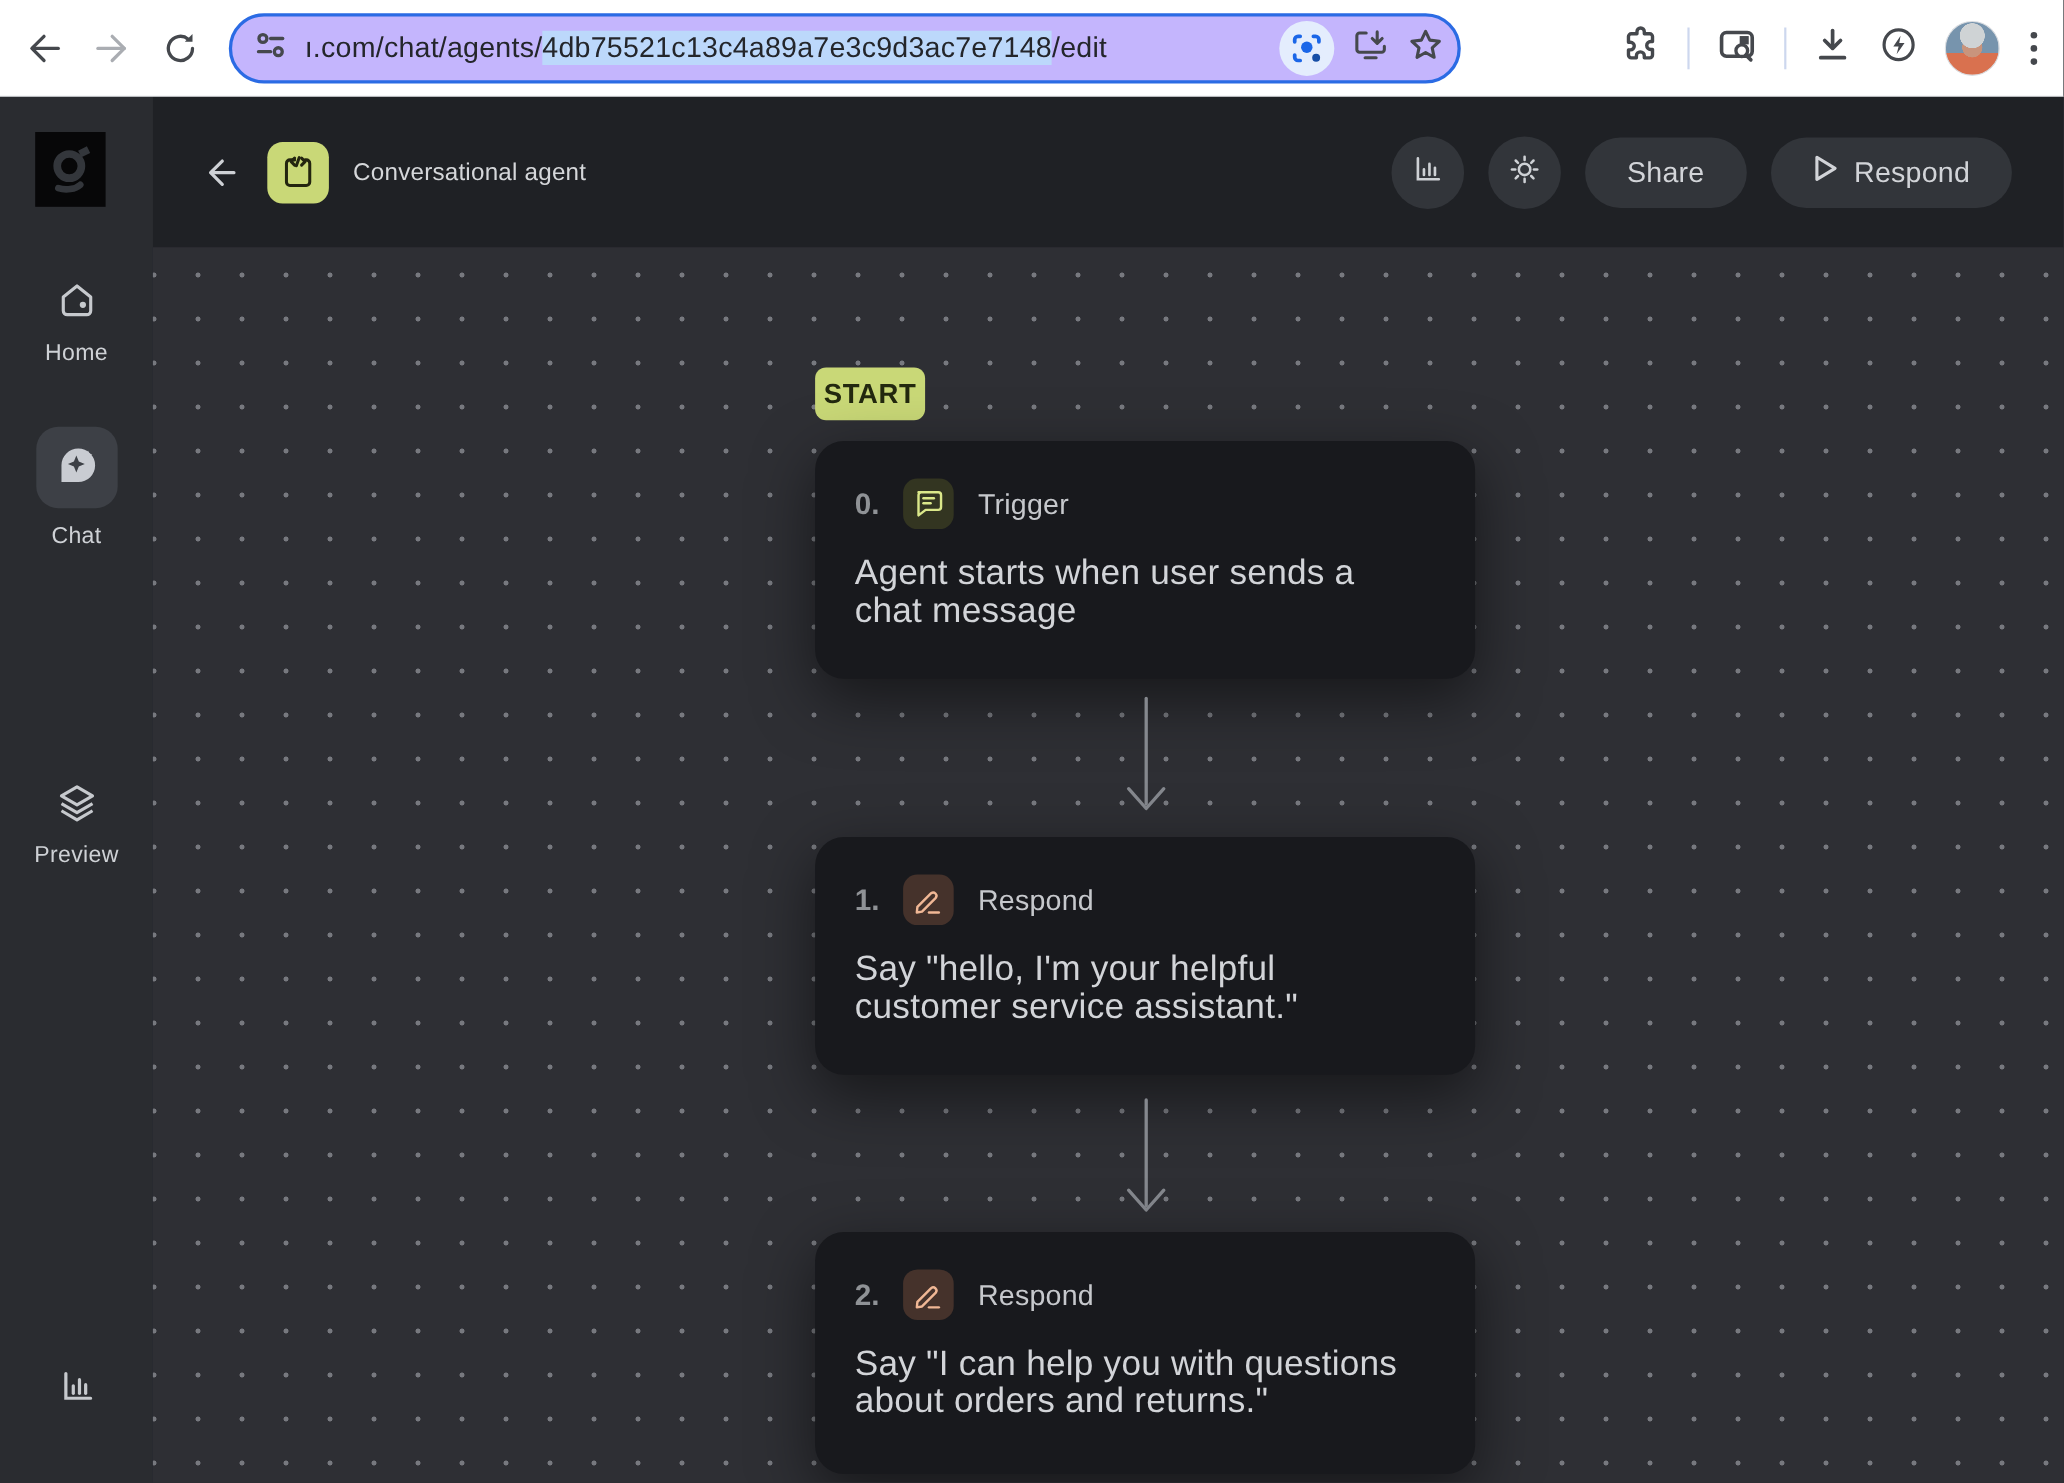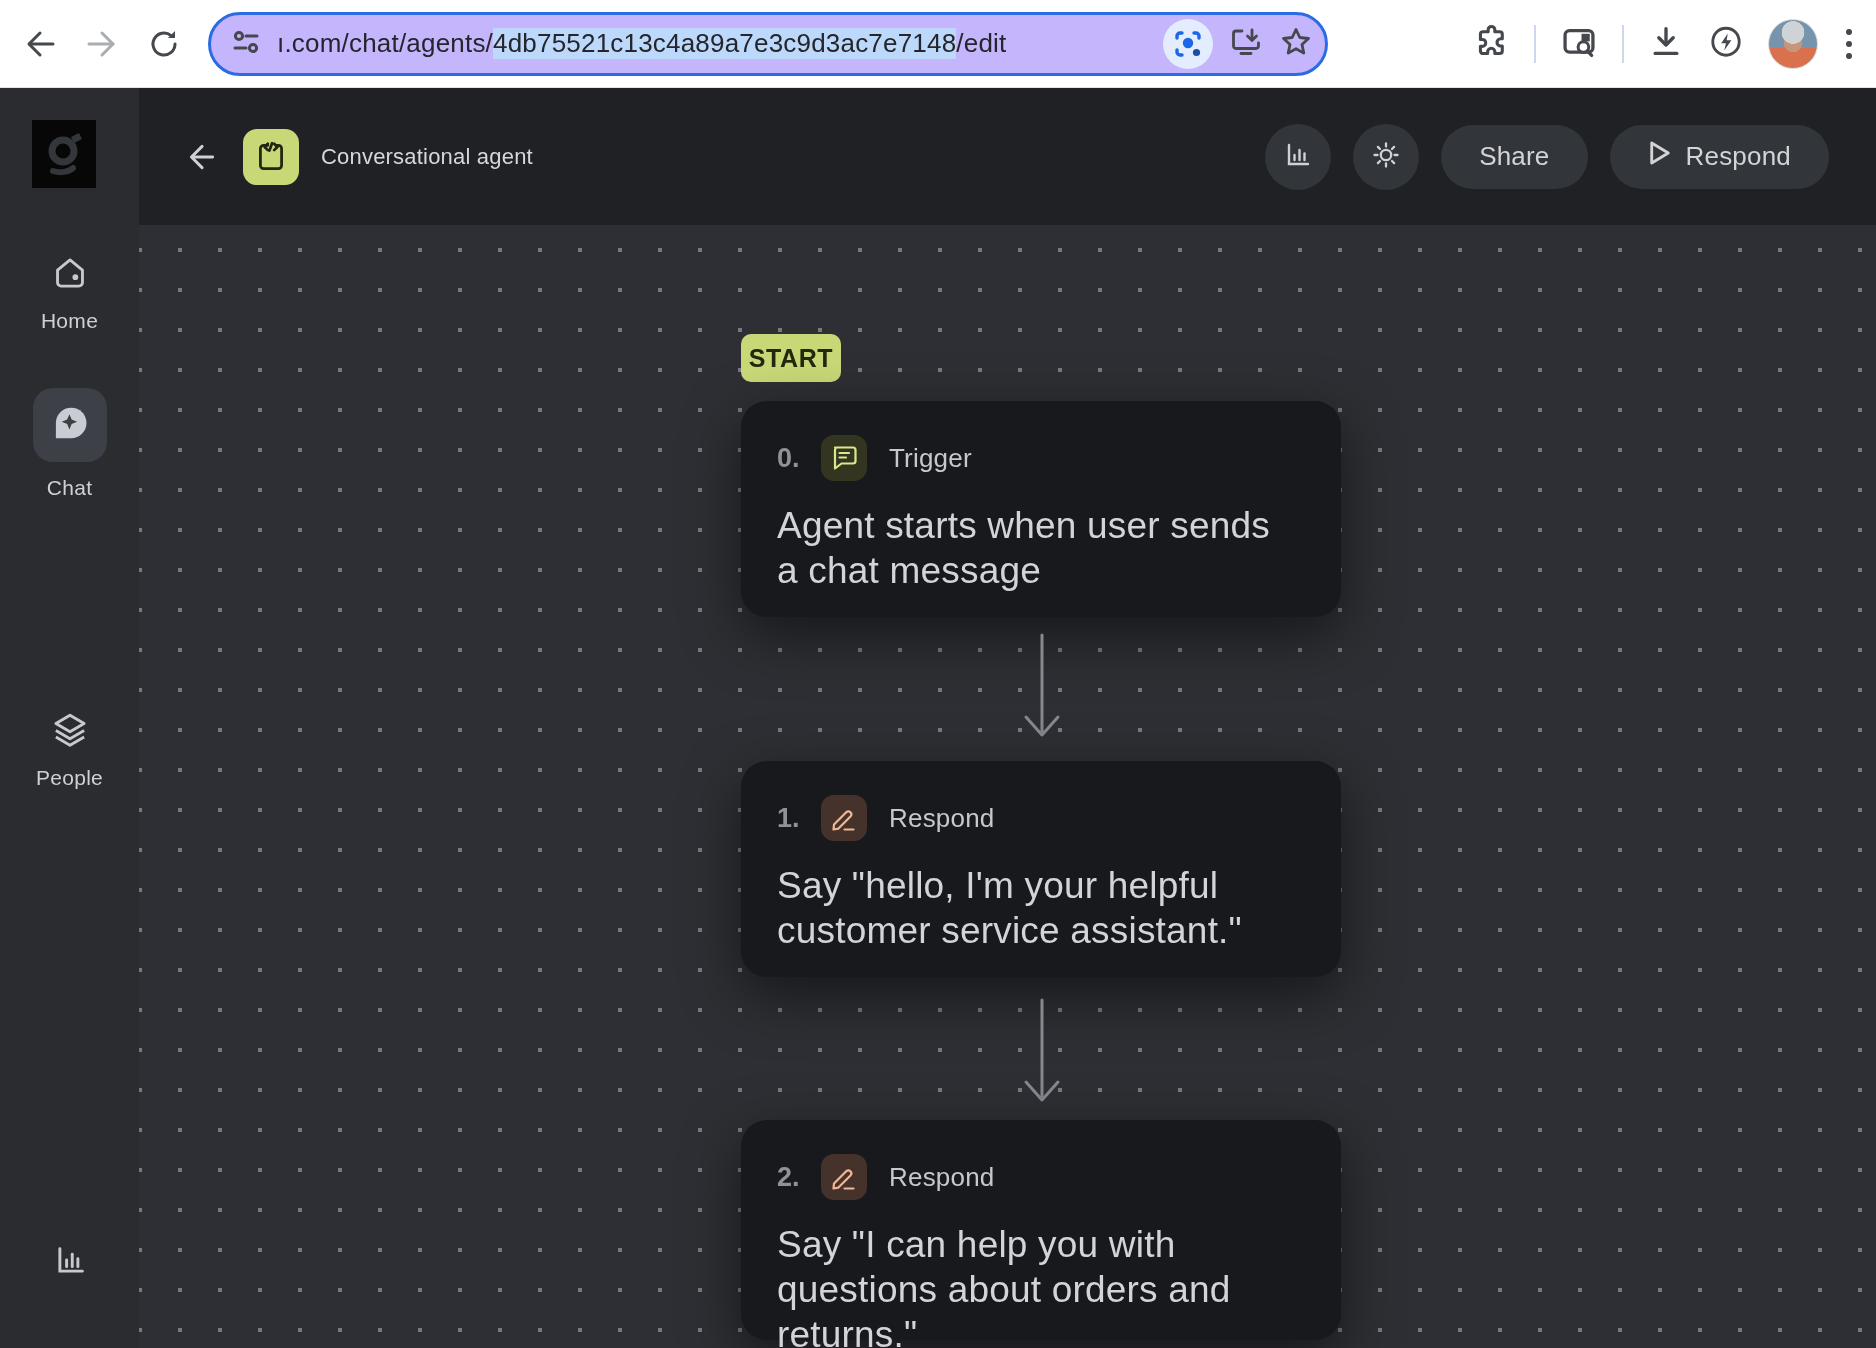--- a/index.html
+++ b/index.html
@@ -55,21 +55,21 @@
   .node { position:absolute; left:602px; width:600px; height:216px; background:#18191d; border-radius:26px; box-shadow:0 18px 55px rgba(0,0,0,0.5); padding:34px 36px 0 36px; }
   .node.n0 { top:176px; }
   .node.n1 { top:536px; }
   .node.n2 { top:895px; height:220px; }
   .node-row { display:flex; align-items:center; }
   .node-index { font-size:27px; font-weight:600; color:#8f9296; width:44px; flex:0 0 auto; }
   .node-ic { width:46px; height:46px; border-radius:13px; display:flex; align-items:center; justify-content:center; flex:0 0 auto; }
   .node-ic.olive { background:#333521; color:#dbe88a; }
   .node-ic.brown { background:#45322b; color:#f0b795; }
   .node-type { margin-left:22px; font-size:26px; color:#c6c8cc; letter-spacing:0.2px; }
-  .node-body { margin-top:22px; font-size:37px; font-weight:500; line-height:45px; color:#d2d4d8; max-width:500px; letter-spacing:0.2px; }
+  .node-body { margin-top:22px; font-size:32px; font-weight:500; line-height:34px; color:#d2d4d8; max-width:500px; letter-spacing:0.2px; }
   .flow-arrow { position:absolute; left:883px; width:40px; height:110px; color:#85888e; }
   .flow-arrow.a1 { top:408px; }
   .flow-arrow.a2 { top:773px; }
 </style>
 </head>
 <body>
 
 <div class="screen">
 
   <div class="chrome">
@@ -198,21 +198,21 @@
 
 
       <div class="side-item" style="top:620px;">
         <span class="ic">
           <svg width="40" height="40" viewBox="0 0 34 34" fill="none" stroke="currentColor" stroke-width="2.4" stroke-linejoin="round">
               <path d="M17 4.5 L29 11.5 17 18.5 5 11.5 Z"></path>
               <path d="M5 17.5 l12 7 12 -7"></path>
               <path d="M5 23 l12 7 12 -7"></path>
             </svg>
         </span>
-        <span class="lbl">People</span>
+        <span class="lbl">Preview</span>
       </div>
 
       <div class="side-bottom">
         <span>
           <svg width="36" height="36" viewBox="0 0 32 32" fill="none" stroke="currentColor" stroke-width="2.6" stroke-linecap="round">
               <path d="M7 5 V25 H27"></path>
               <path d="M13 15 V21"></path>
               <path d="M18 10 V21"></path>
               <path d="M23 14 V21"></path>
             </svg>

